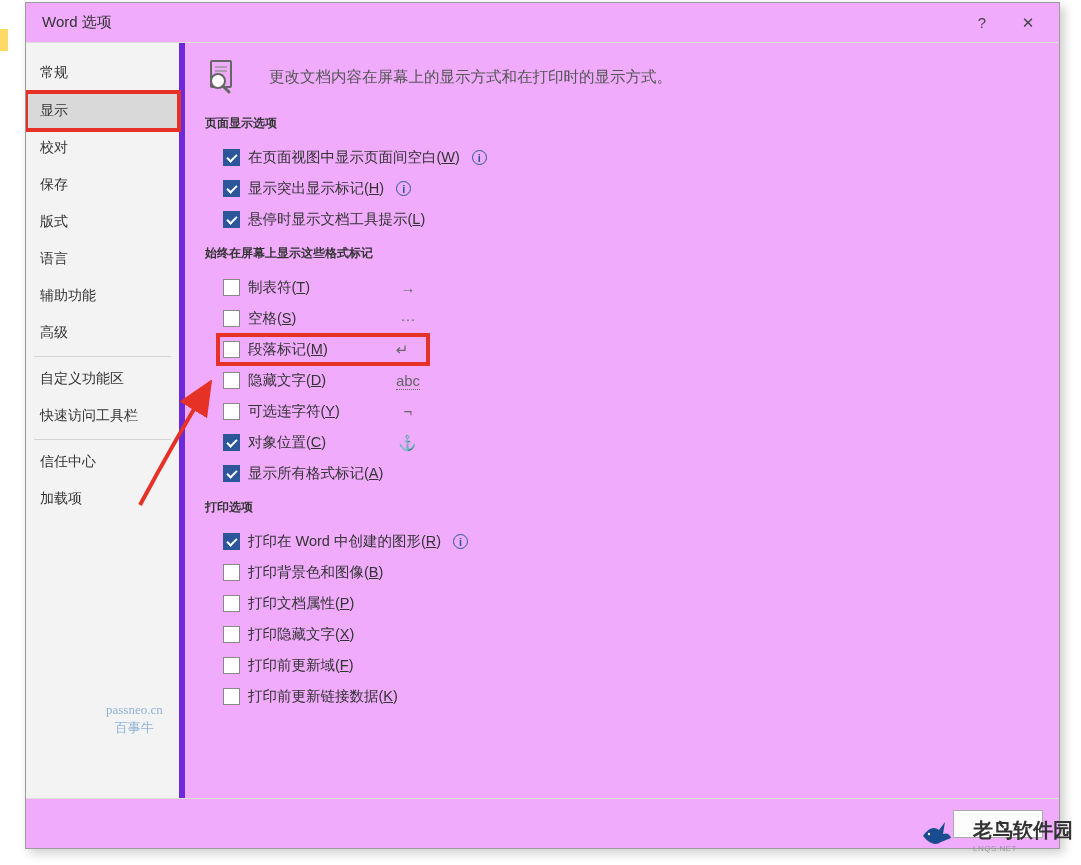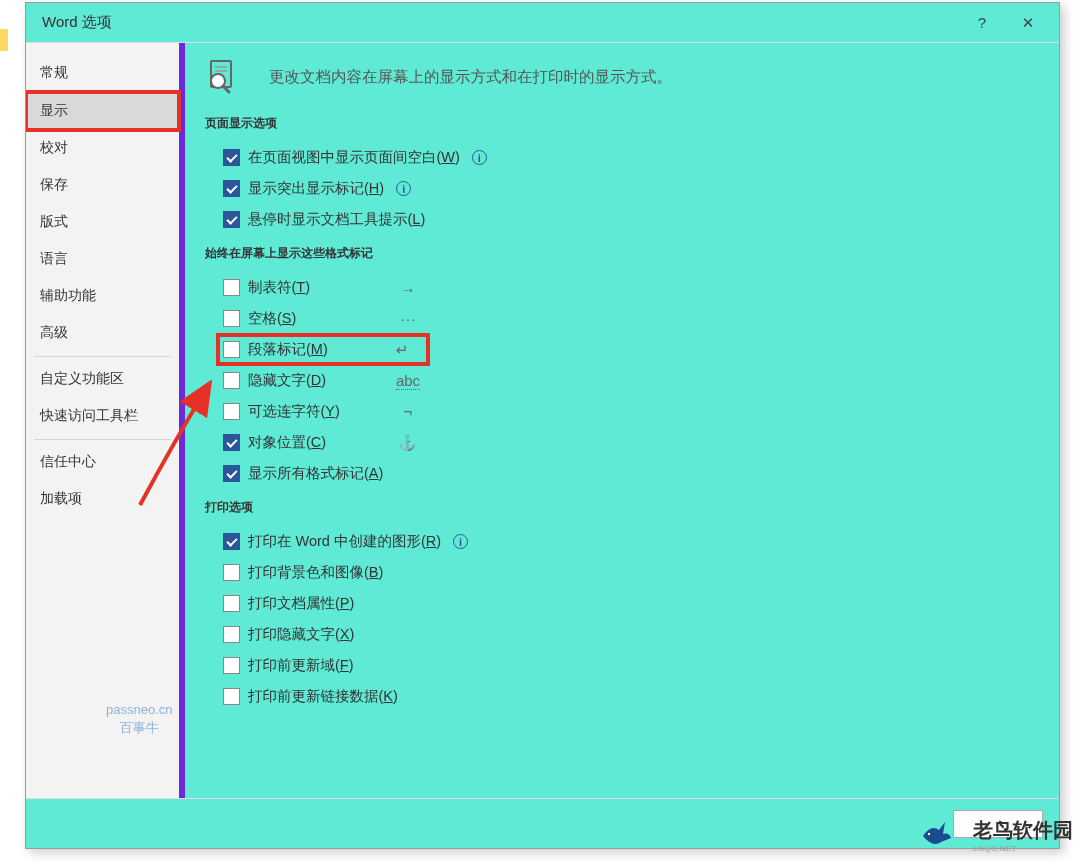--- a/index.html
+++ b/index.html
@@ -9,21 +9,21 @@
     background: #fff;
     width: 1081px;
     height: 865px;
     position: relative;
     overflow: hidden;
   }
   .dialog {
     position: absolute;
     top: 2px; left: 25px;
     width: 1035px; height: 847px;
-    background: #5eead4;
+    background: #f0abfc;
     border: 1px solid #9b9b9b;
     box-shadow: 4px 4px 10px rgba(0,0,0,0.2);
     display: flex;
     flex-direction: column;
   }
   .titlebar {
     height: 40px;
     border-bottom: 1px solid #ddd;
     display: flex;
     align-items: center;
@@ -127,21 +127,21 @@
     display:flex; align-items:center; justify-content:flex-end;
     padding:0 16px; gap:10px;
   }
   .footer .btn {
     width:90px; height:28px; border:1px solid #aaa;
     background:#fdfdfd; display:flex; align-items:center; justify-content:center;
     font-size:13px; cursor:pointer;
   }
   .watermark-left {
     position:absolute; left:106px; top:701px; font-size:13px;
-    color:#8fb3d9; text-align:center; line-height:1.4;
+    color:#8fb3d9; text-align:center; line-height:1.4;font-family:Liberation Serif, serif;
   }
   .watermark-right {
     position:absolute; right:8px; bottom:12px;
     display:flex; align-items:center; gap:20px;
     font-size:20px; font-weight:bold; color:#333;
   }
   .watermark-right .sub { font-size:8px; color:#999; font-weight:normal; letter-spacing:0.5px; }
   .left-stub {
     position:absolute; left:0; top:0; width:8px; height:100%;
     background:#fff;

